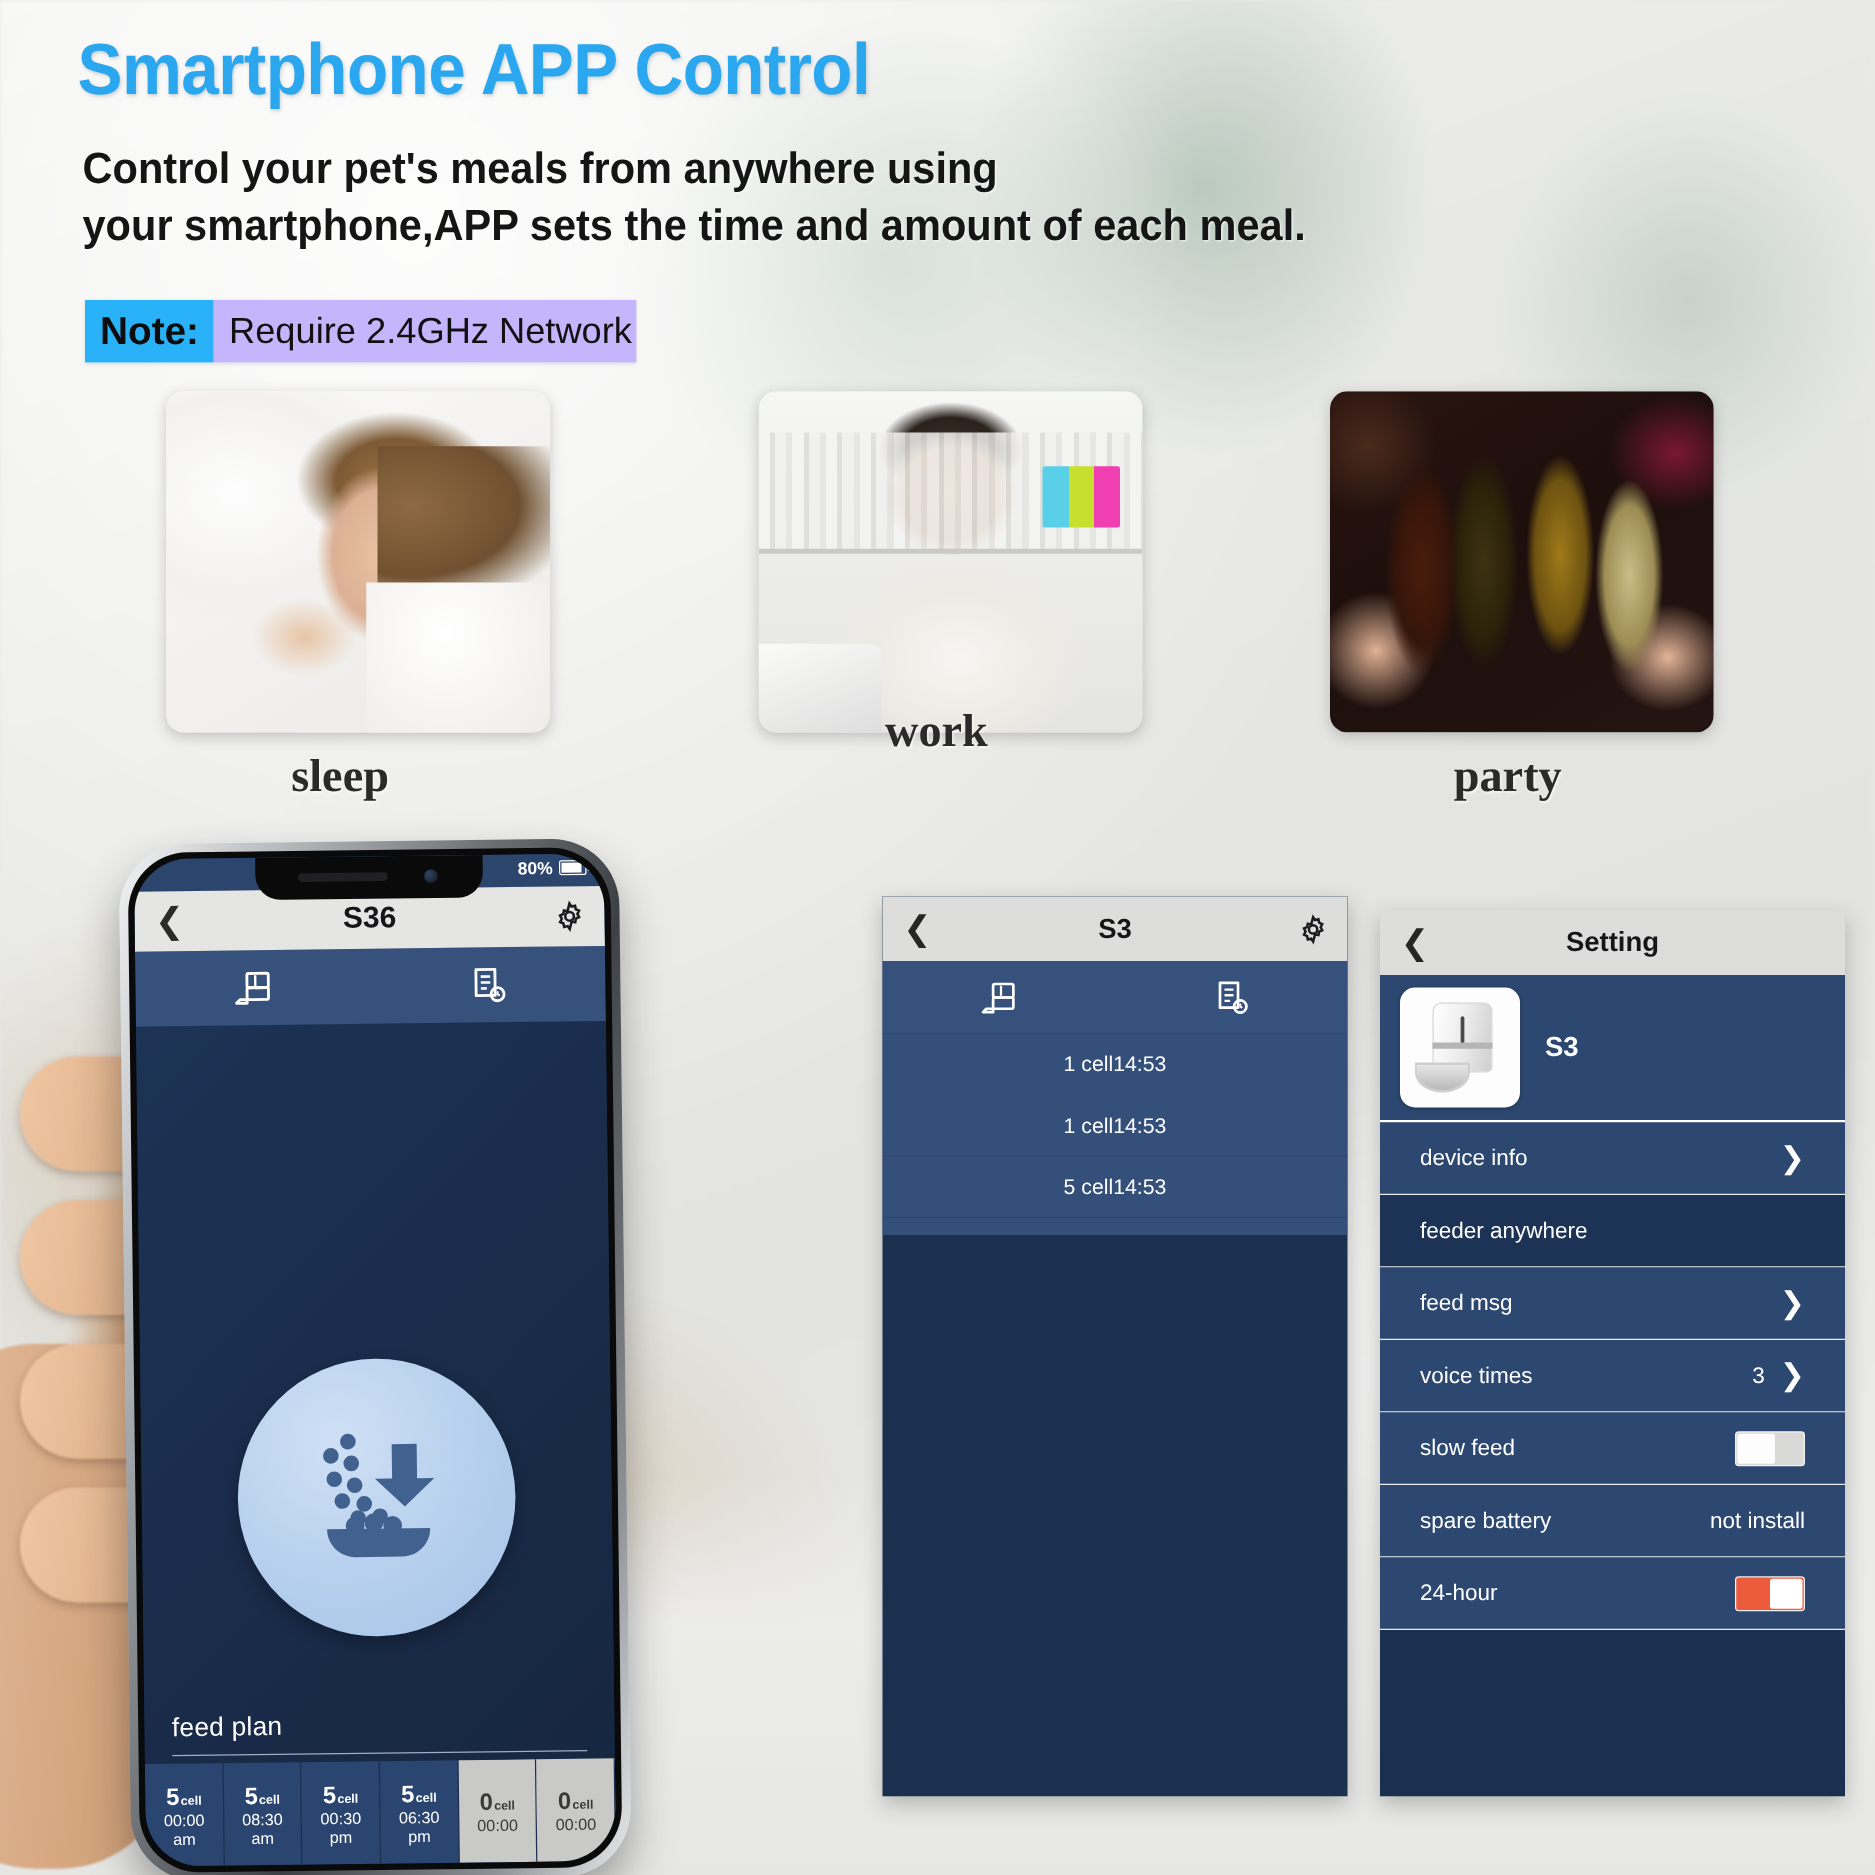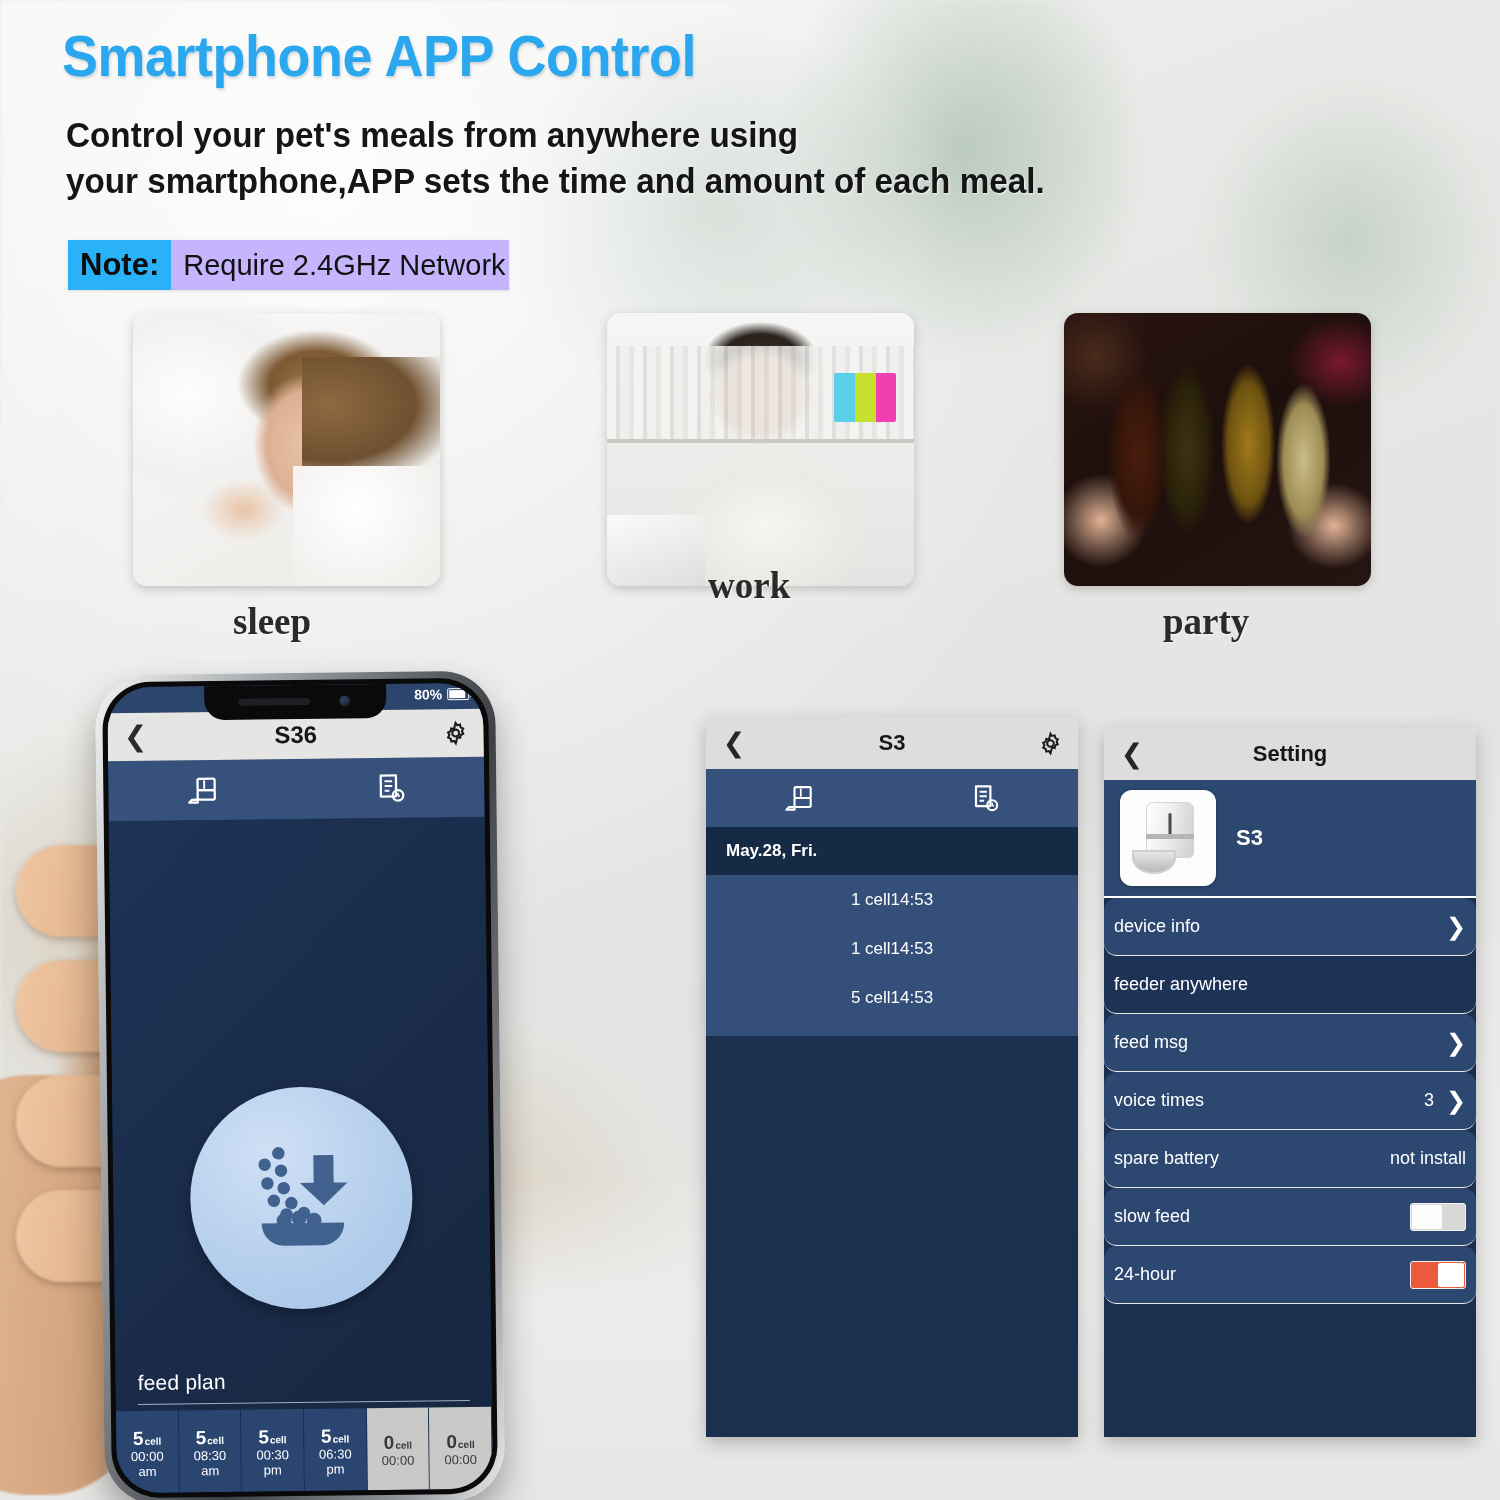--- a/index.html
+++ b/index.html
@@ -274,22 +274,22 @@
   .dev-thumb .bowl {
     position:absolute; left: 12px; bottom: 12px; width: 44px; height: 24px;
     border-radius: 0 0 22px 22px / 0 0 16px 16px;
     background: linear-gradient(180deg,#e6e6e6,#b9b9b9);
     border: 2px solid #cfcfcf;
   }
   .dev-name { color:#fff; font-size: 22px; font-weight:bold; }
 
   .set-row {
     height: 58px; display:flex; align-items:center; justify-content:space-between;
-    padding: 0 10px; color:#fff; font-size: 18px;
-    background:#2d4870; border-bottom: 1px solid #e9e9e9; border-radius: 13px;
+    padding: 0 32px; color:#fff; font-size: 18px;
+    background:#2d4870; border-bottom: 1px solid #e9e9e9;
   }
   .set-row.dark { background:#1d3356; }
   .set-row .right { display:flex; align-items:center; gap: 12px; font-size: 18px; }
   .chev { font-size: 24px; font-weight: 300; line-height:1; }
   .toggle { width: 56px; height: 28px; border-radius: 3px; position: relative; display:block; }
   .toggle.off { background:#d8d8d6; border:1px solid #f3f3f3; }
   .toggle.off i { position:absolute; left:1px; top:1px; bottom:1px; width:30px; background:#fdfdfd; border-radius:2px; }
   .toggle.on { background:#ec5b3c; border:1px solid #f0f0ef; }
   .toggle.on i { position:absolute; right:1px; top:1px; bottom:1px; width:26px; background:#fff; border-radius:2px; }
   .set-fill { background:#1b2f4f; }
@@ -473,21 +473,20 @@
     <div>
       <svg width="36" height="36" viewBox="0 0 40 40" fill="none" stroke="#ffffff" stroke-width="2.4" stroke-linejoin="round">
         <path d="M10 7h16v22H10z"></path>
         <path d="M14 13h8M14 18h8M14 23h5" stroke-width="2.2"></path>
         <circle cx="28" cy="28" r="5.5"></circle>
         <path d="M28 25.4V28l1.8 1.2" stroke-width="1.8"></path>
       </svg>
     </div>
   </div>
 
-  <div class="date-head">May.28,  Fri.</div>
   <div id="log-rows">
       <div class="log-row">
         <span>1 cell</span>
         <span>14:53</span>
       </div>
       <div class="log-row">
         <span>1 cell</span>
         <span>14:53</span>
       </div>
       <div class="log-row">
@@ -529,37 +528,37 @@
         <span>feed msg</span>
         <span class="right">
           <span class="chev">❯</span>
         </span>
       </div>
       <div class="set-row">
         <span>voice times</span>
         <span class="right">
           <span>3</span>
           <span class="chev">❯</span>
-        </span>
-      </div>
-      <div class="set-row">
-        <span>spare battery</span>
-        <span class="right">
-          <span>not install</span>
         </span>
       </div>
       <div class="set-row">
         <span>slow feed</span>
         <span class="right">
           <span class="toggle off">
             <i></i>
           </span>
         </span>
       </div>
       <div class="set-row">
+        <span>spare battery</span>
+        <span class="right">
+          <span>not install</span>
+        </span>
+      </div>
+      <div class="set-row">
         <span>24-hour</span>
         <span class="right">
           <span class="toggle on">
             <i></i>
           </span>
         </span>
       </div>
     </div>
   <div class="set-fill" style="height:130px;"></div>
 </div>

